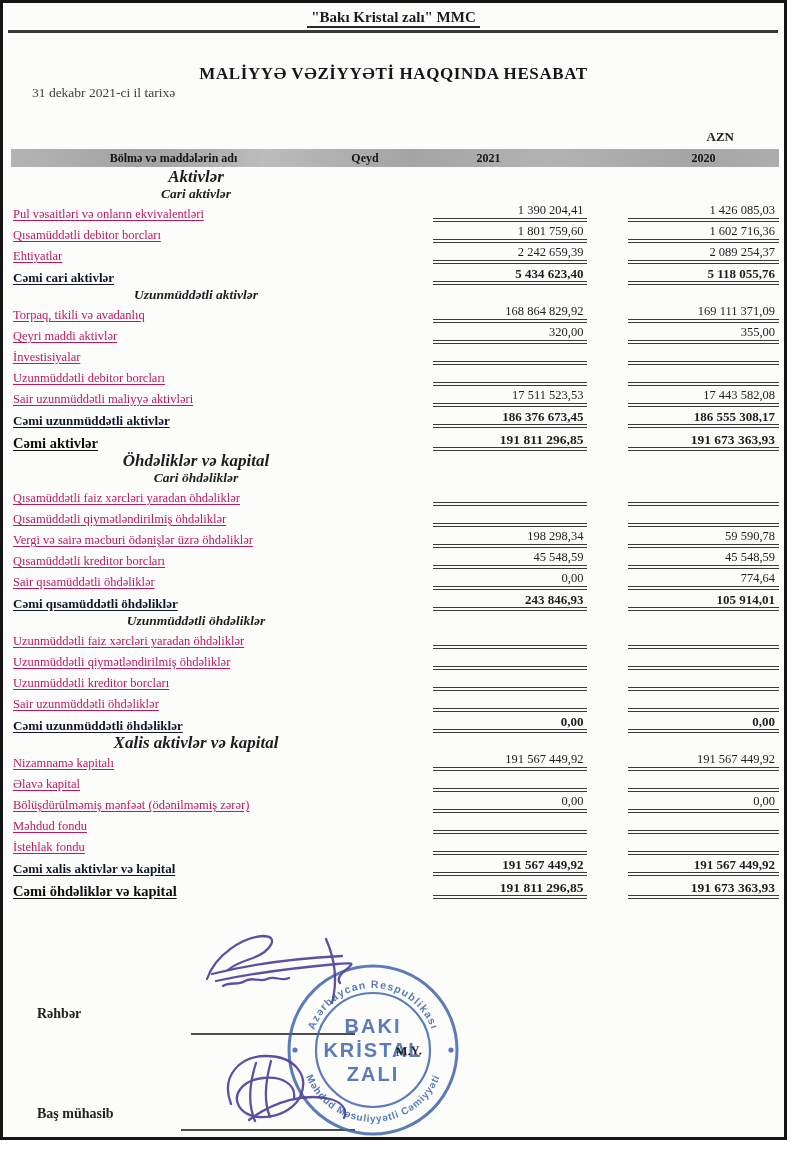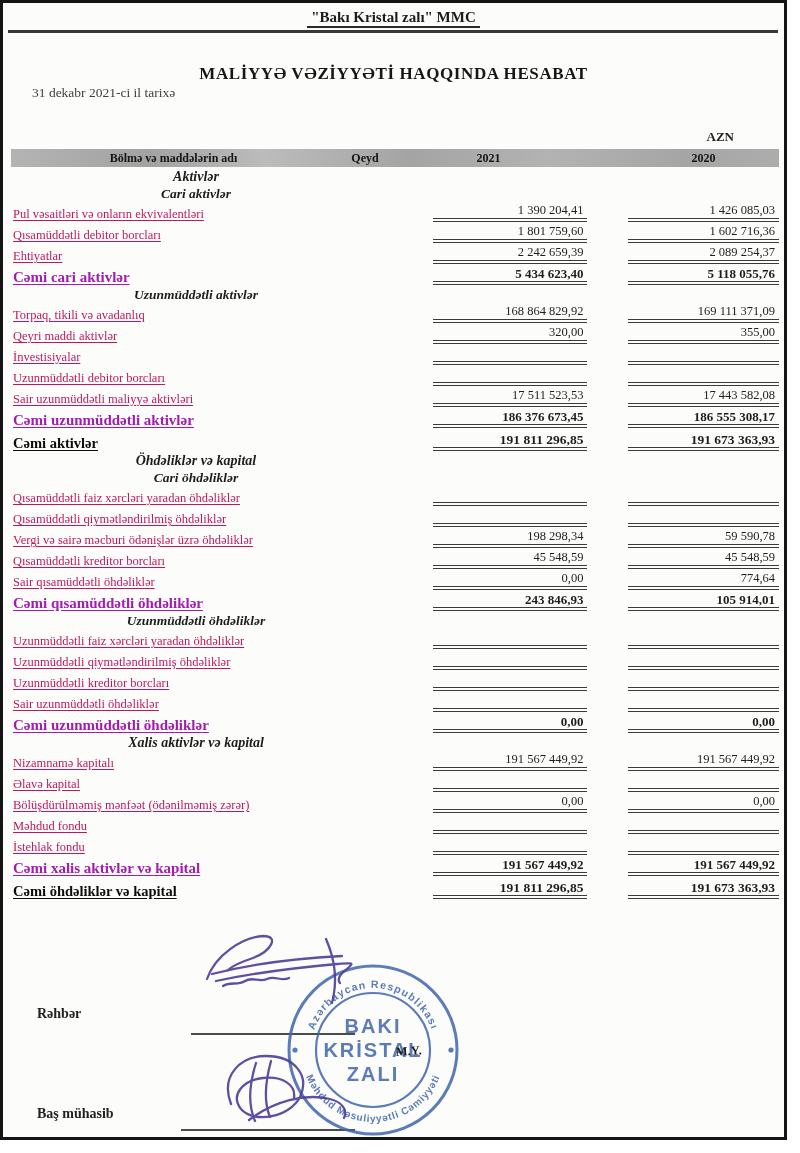--- a/index.html
+++ b/index.html
@@ -22,31 +22,31 @@
          background:linear-gradient(90deg,#b4b4b4,#a2a2a2 18%,#bcbcbc 33%,#a4a4a4 52%,#b3b3b3 70%,#a5a5a5 88%,#adadad);justify-content:flex-end;}
   .thead .h-name{width:325px;text-align:center;}
   .thead .h-note{width:58px;text-align:center;}
   .thead .h-y1{width:189px;text-align:center;}
   .thead .h-gap{width:45px;}
   .thead .h-y2{width:151px;text-align:center;}
   .trow{display:flex;align-items:flex-end;height:21px;}
   .trow.h1{height:17px;}  .trow.h2{height:17px;}  .trow.grand{height:23px;}
   .c-heading{width:370px;text-align:center;font-weight:bold;font-style:italic;
              font-size:13.5px;color:#1d1d1d;line-height:15px;}
-  .h1 .c-heading{font-size:14px;}
+  .h1 .c-heading{font-size:17px;}
   .c-label{width:370px;font-size:12.5px;color:#be185d;line-height:15px;
            text-decoration:underline;text-underline-offset:2px;padding-left:2px;
            white-space:nowrap;overflow:hidden;}
   .c-note{width:53px;}
   .c-v1{width:152px;text-align:right;font-size:12.5px;color:#1e1e1e;
         border-bottom:4px double #3a3a3a;padding-right:4px;line-height:15px;}
   .c-gap{width:41px;}
   .c-v2{width:148px;text-align:right;font-size:12.5px;color:#1e1e1e;
         border-bottom:4px double #3a3a3a;padding-right:4px;line-height:15px;}
-  .trow.total .c-label{font-weight:bold;color:#a21caf;font-size:15px;}
+  .trow.total .c-label{font-weight:bold;color:#0f172a;font-size:13px;}
   .trow.total .c-v1,.trow.total .c-v2{font-weight:bold;font-size:13px;}
   .trow.grand .c-label{font-weight:bold;color:#0d0d0d;font-size:14.5px;}
   .trow.grand .c-v1,.trow.grand .c-v2{font-weight:bold;font-size:13.5px;}
   
   .sig-label{position:absolute;left:34px;font-size:14px;font-weight:bold;color:#222;}
   .lbl-manager{top:1003px;text-align:right;}
   .lbl-accountant{top:1103px;}
   .sig-line{position:absolute;height:2px;background:#4c4c4c;}
   .line-manager{left:188px;top:1030px;width:164px;}
   .line-accountant{left:178px;top:1126px;width:174px;}

